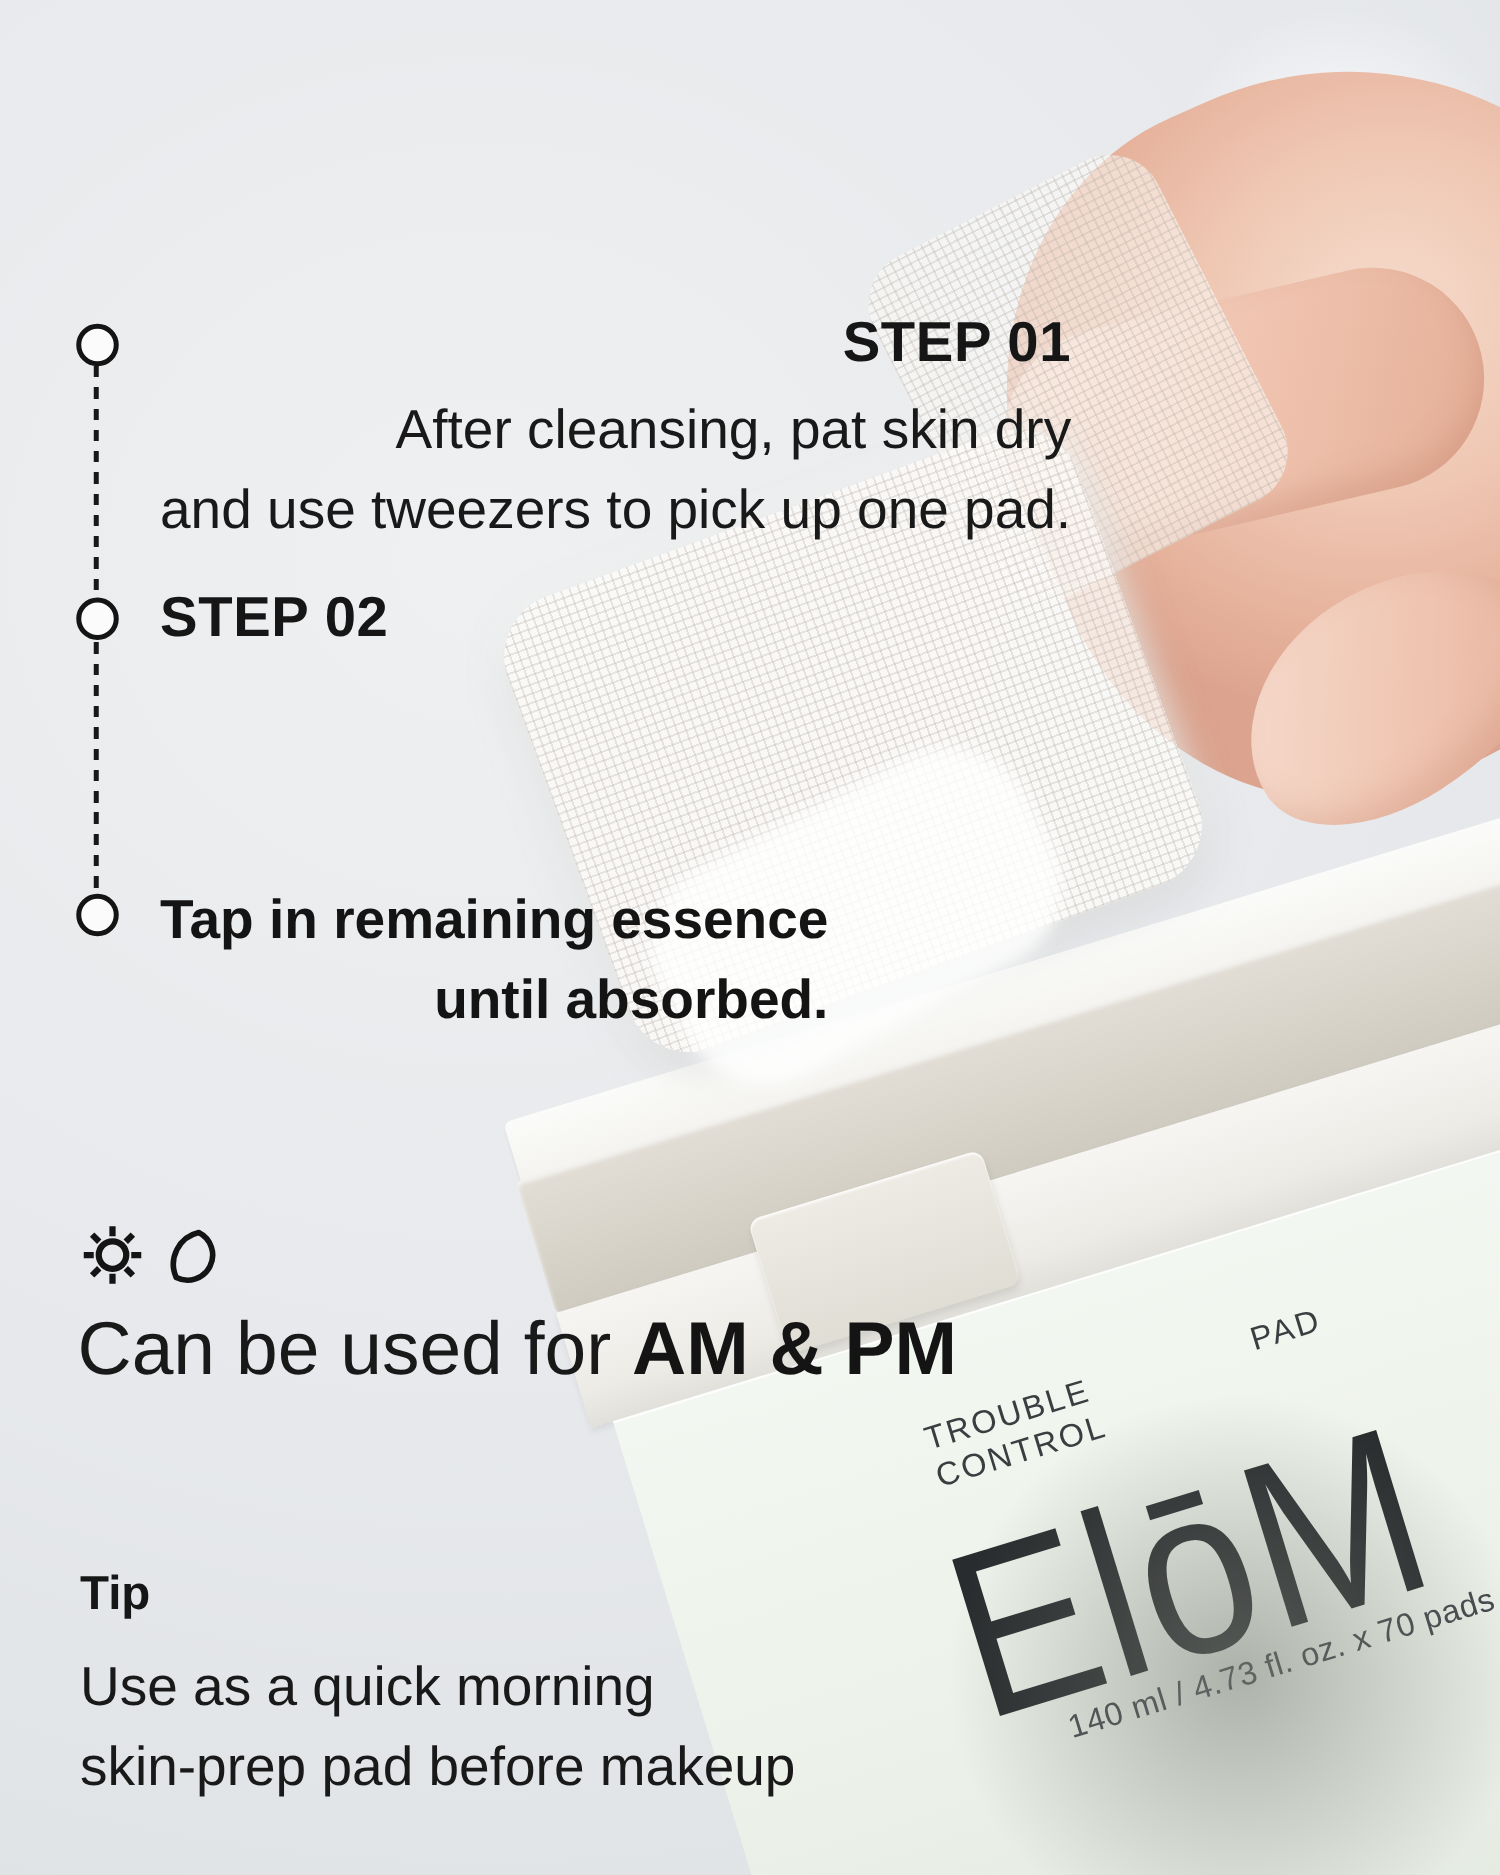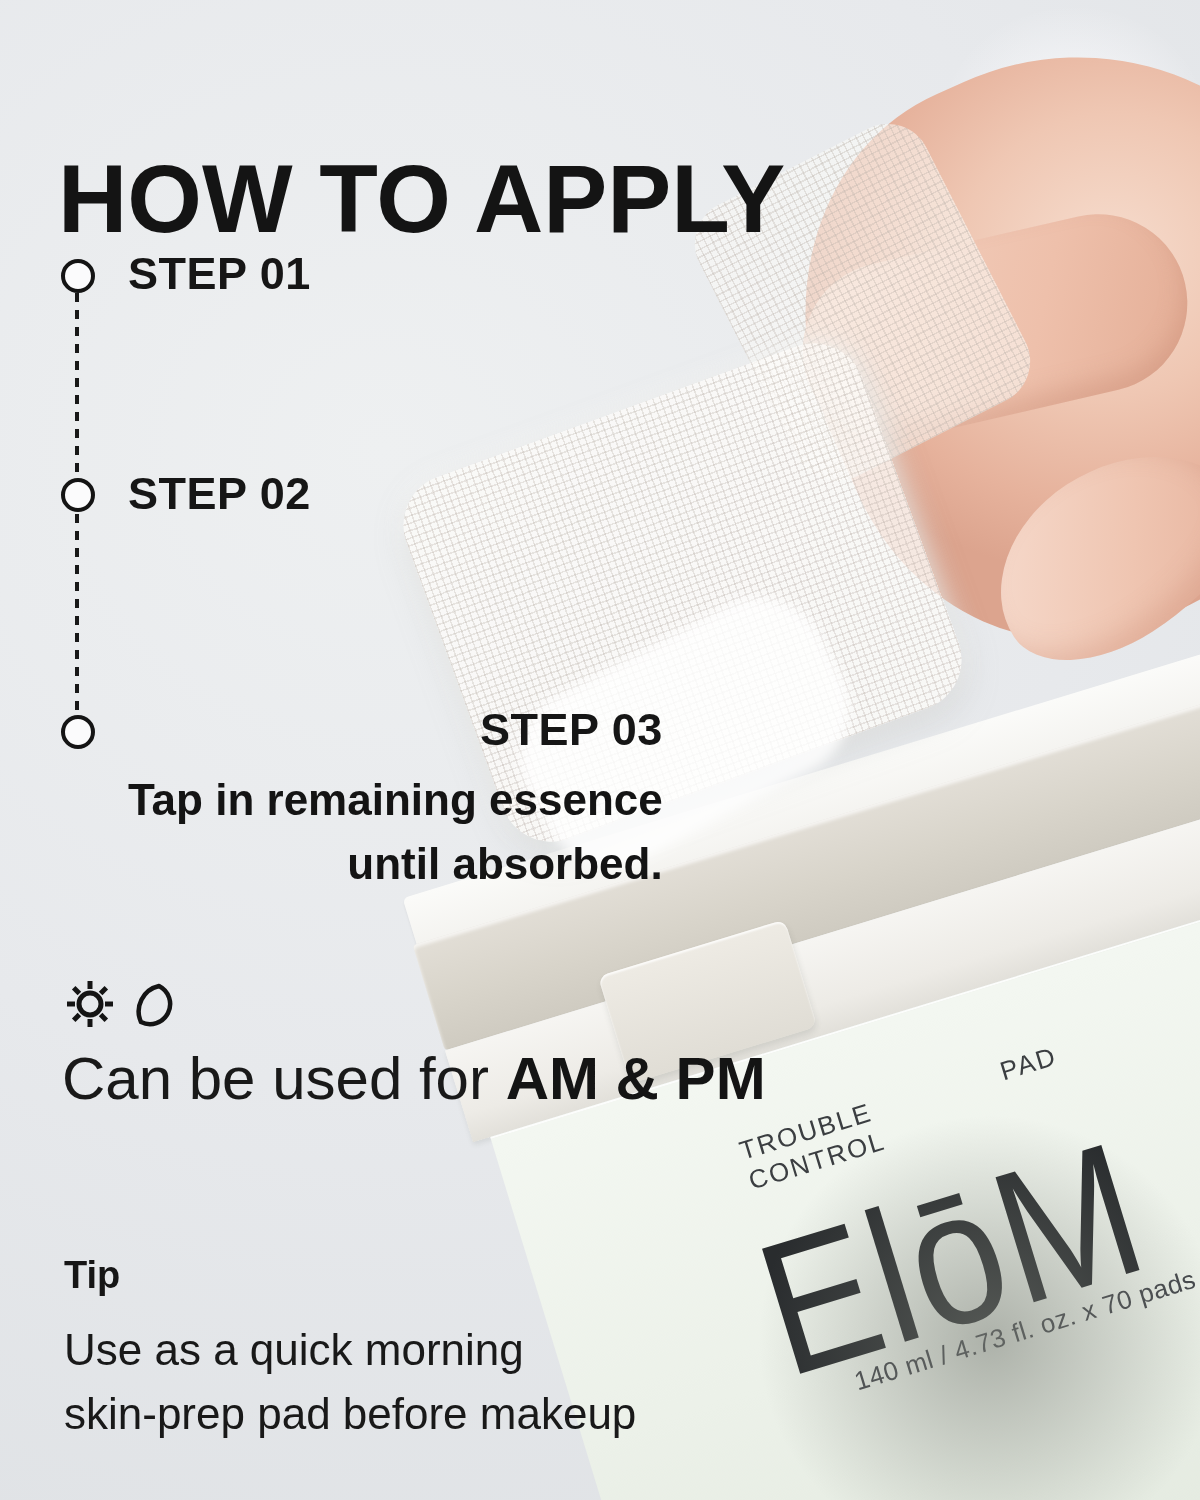--- a/index.html
+++ b/index.html
@@ -111,35 +111,35 @@
 
   <div class="corner-shade"></div>
 
   <div class="palm"></div>
   <div class="finger"></div>
   <div class="pad-top"></div>
   <div class="pad-main"></div>
   <div class="pad-fold"></div>
   <div class="thumb"></div>
 
-  <h1 class="title">HOW TO APPLY</h1>
 
   <div class="timeline-dash"></div>
   <div class="dot dot1"></div>
   <div class="dot dot2"></div>
   <div class="dot dot3"></div>
 
   <div class="step step1">
     <h2 class="step-heading">STEP 01</h2>
+    <p class="step-body">After cleansing, pat skin dry
+and use tweezers to pick up one pad.</p>
   </div>
   <div class="step step2">
     <h2 class="step-heading">STEP 02</h2>
   </div>
   <div class="step step3">
-    <h2 class="step-heading">STEP 03</h2>
     <p class="step-body">Tap in remaining essence
 until absorbed.</p>
   </div>
 
   <div class="usage-icons">
     <svg width="52" height="52" viewBox="0 0 52 52">
       <circle cx="26" cy="26" r="11" fill="none" stroke="#141414" stroke-width="5"></circle>
       <g stroke="#141414" stroke-width="5">
         <line x1="26" y1="3" x2="26" y2="11"></line>
         <line x1="26" y1="41" x2="26" y2="49"></line>

